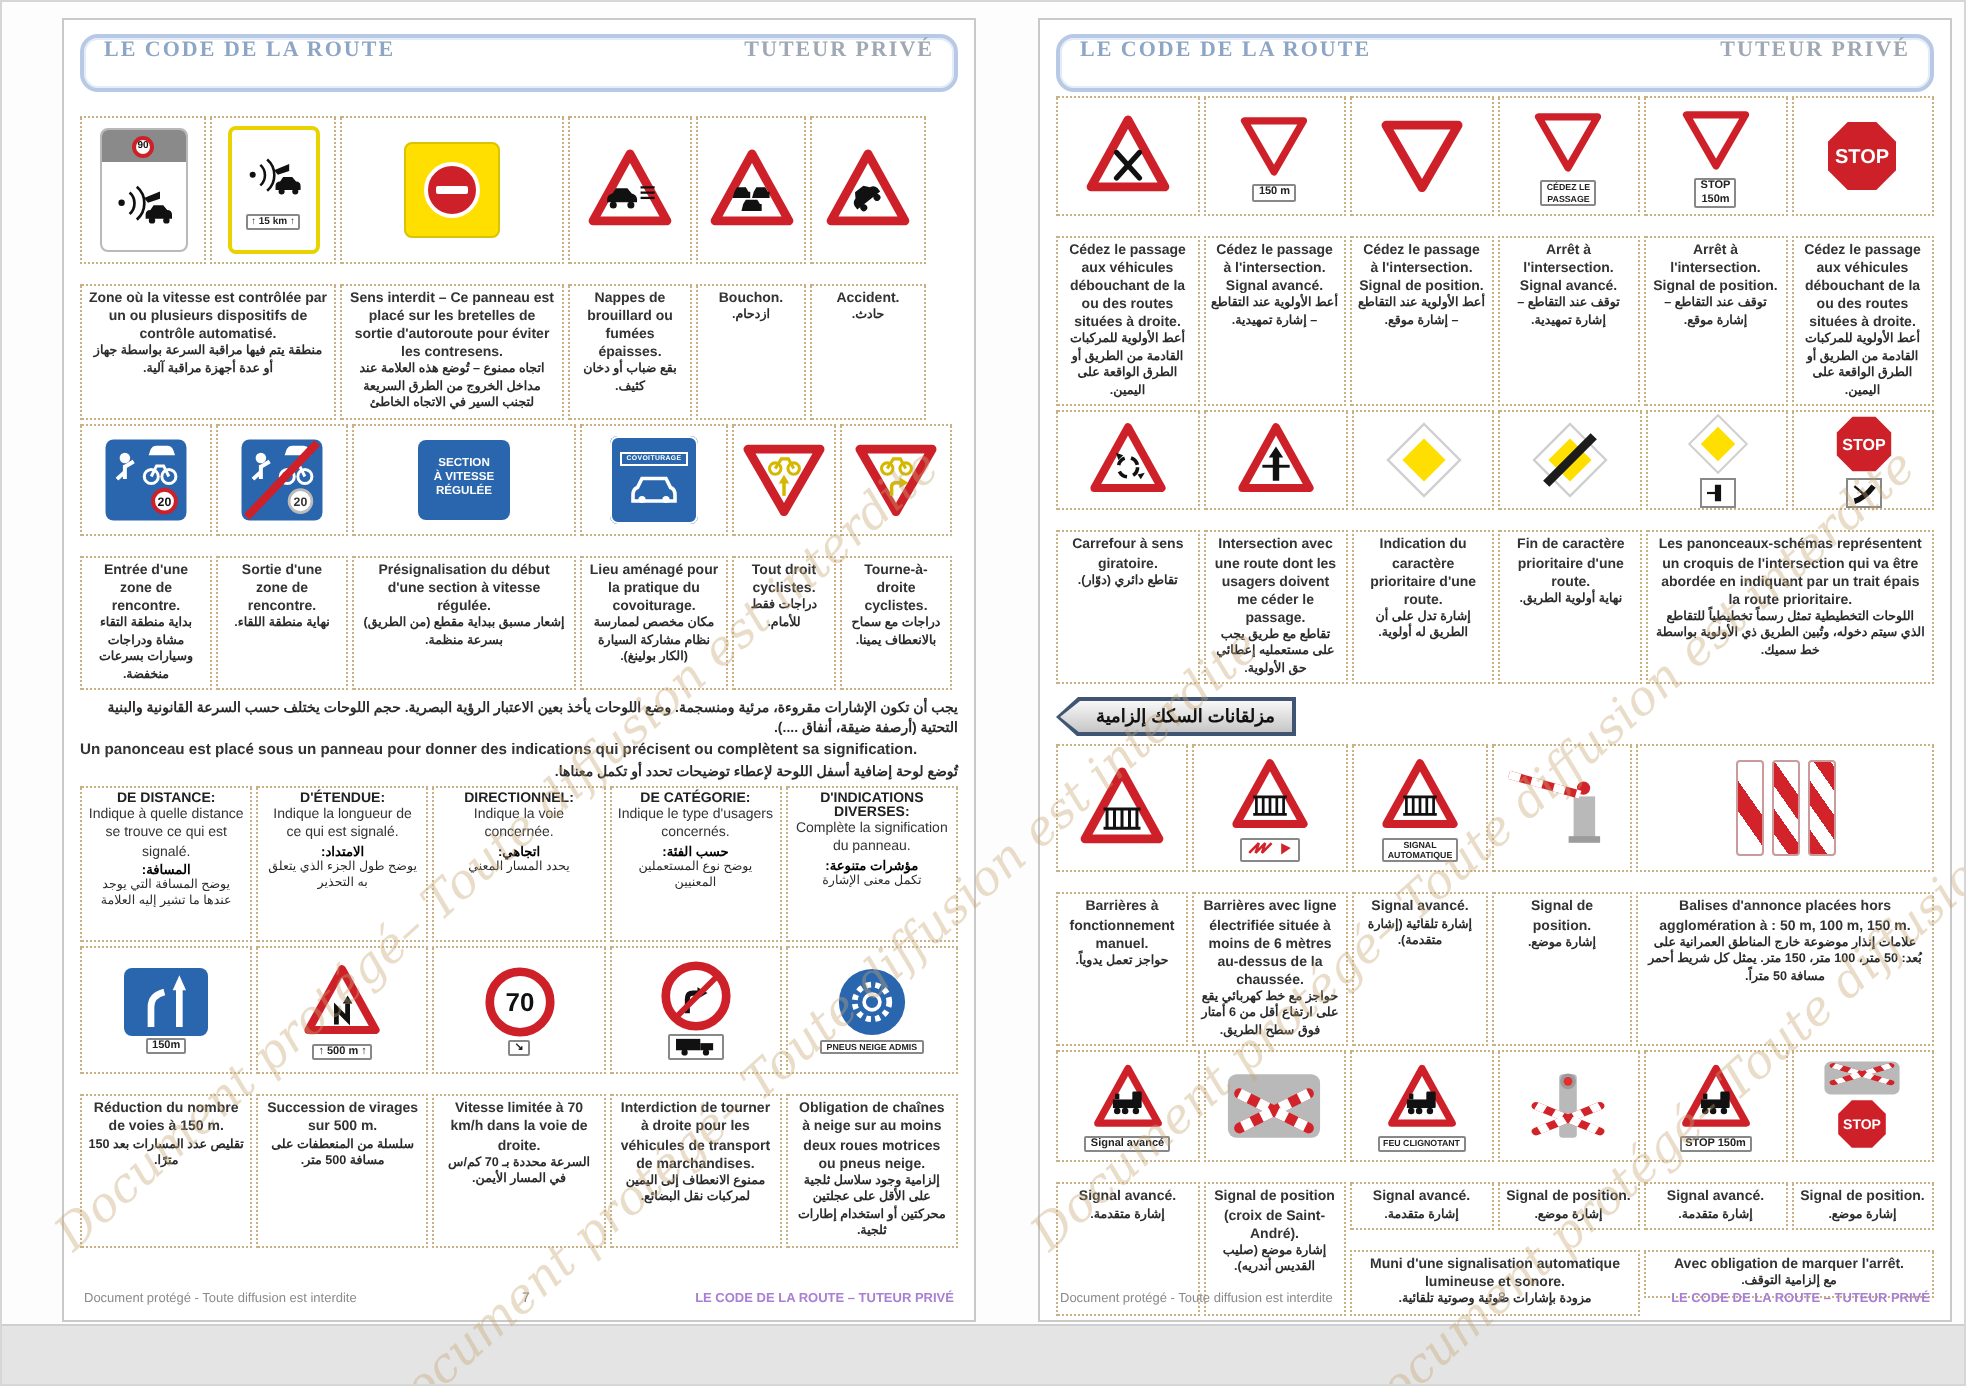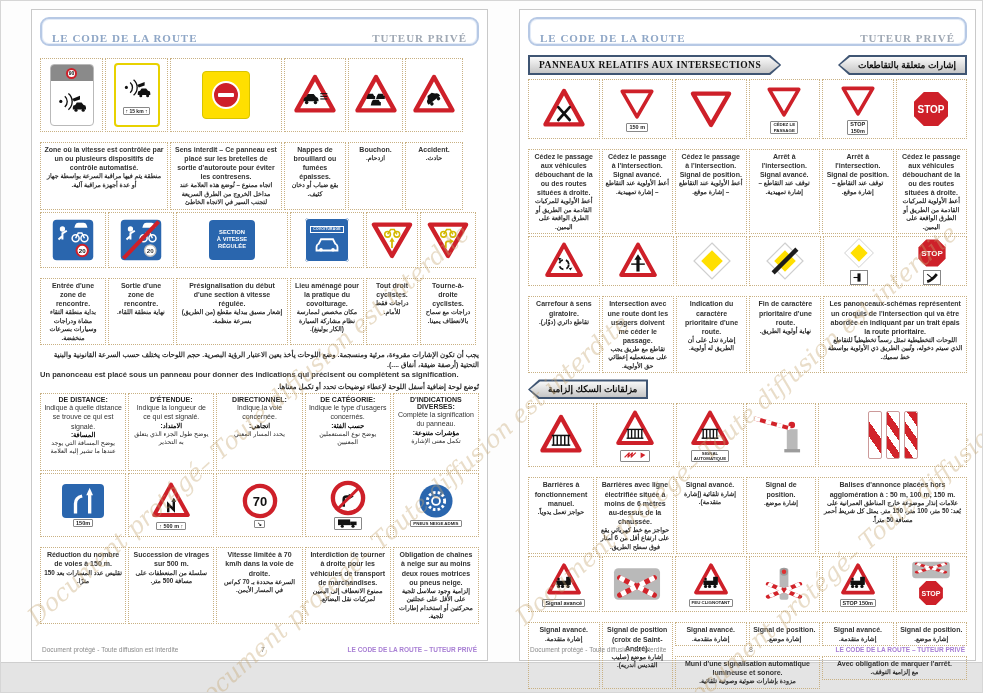--- a/index.html
+++ b/index.html
@@ -5,21 +5,21 @@
   html,body{margin:0;padding:0;background:#fff;}
   .canvas{position:relative;width:983px;height:693px;background:#fdfdfd;border:1px solid #d6d6d6;box-sizing:border-box;overflow:hidden;
           font-family:"Liberation Sans",sans-serif;}
   .bottombar{position:absolute;left:0;right:0;top:661px;height:32px;background:#e4e4e4;border-top:1px solid #cfcfcf;}
   .page{position:absolute;top:8px;width:457px;height:652px;background:#fff;border:1px solid #c9c9c9;box-sizing:border-box;padding:7px 8px;}
   .pgL{left:30px}.pgR{left:518px}
   
   .wm{position:absolute;font:italic 24px "DejaVu Serif",serif;color:rgba(198,166,112,.38);transform:rotate(-42deg);
       transform-origin:left top;white-space:nowrap;pointer-events:none;z-index:6;}
   
-  .hdr{border:2px solid #b7c9e5;border-radius:9px;height:25px;display:flex;align-items:flex-end;justify-content:space-between;
+  .hdr{border:2px solid #b7c9e5;border-radius:9px;height:25px;display:flex;align-items:flex-start;justify-content:space-between;
        padding:0 10px;box-shadow:inset 0 0 0 1px #e4ecf8;gap:32px;}
   .hdr .t1{font:bold 11px "Liberation Serif",serif;color:#8ea6c6;letter-spacing:1px;}
   .hdr .t2{font:bold 11px "Liberation Serif",serif;color:#9fa8b4;letter-spacing:1px;}
   
   .banrow{display:flex;justify-content:space-between;align-items:center;margin:5px 0 4px 0;}
   .ban{display:inline-flex;}
   .ban>span{font:bold 9.5px "Liberation Serif",serif;color:#111;letter-spacing:.5px;padding:3px 18px 3px 9px;margin:2px;
        background:linear-gradient(180deg,#fafafa,#c6c6c6);}
   .banR{clip-path:polygon(0 0,calc(100% - 11px) 0,100% 50%,calc(100% - 11px) 100%,0 100%);background:#3f5573;}
   .banR>span{clip-path:polygon(0 0,calc(100% - 10px) 0,100% 50%,calc(100% - 10px) 100%,0 100%);}
@@ -506,28 +506,20 @@
 
   <div class="page pgR">
     <div class="wm" style="left:-10px;top:600px">Document protégé– Toute diffusion est interdite</div>
     <div class="wm" style="left:150px;top:690px">Document protégé– Toute diffusion est interdite</div>
 
     <div class="hdr">
       <span class="t1">LE CODE DE LA ROUTE</span>
       <span class="t2">TUTEUR PRIVÉ</span>
     </div>
 
-    <div class="banrow" style="margin-top:9px">
-      <div class="ban banR">
-          <span>PANNEAUX RELATIFS AUX INTERSECTIONS</span>
-        </div>
-      <div class="ban banL">
-          <span>إشارات متعلقة بالتقاطعات</span>
-        </div>
-    </div>
 
     <div class="trow">
       <div class="cellcol" style="flex:1">
         <div class="box h60">
           <svg class="s44" viewBox="0 0 100 100">
               <use href="#tri"></use>
               <use href="#p-x"></use>
             </svg>
         </div>
         <div class="cap">

